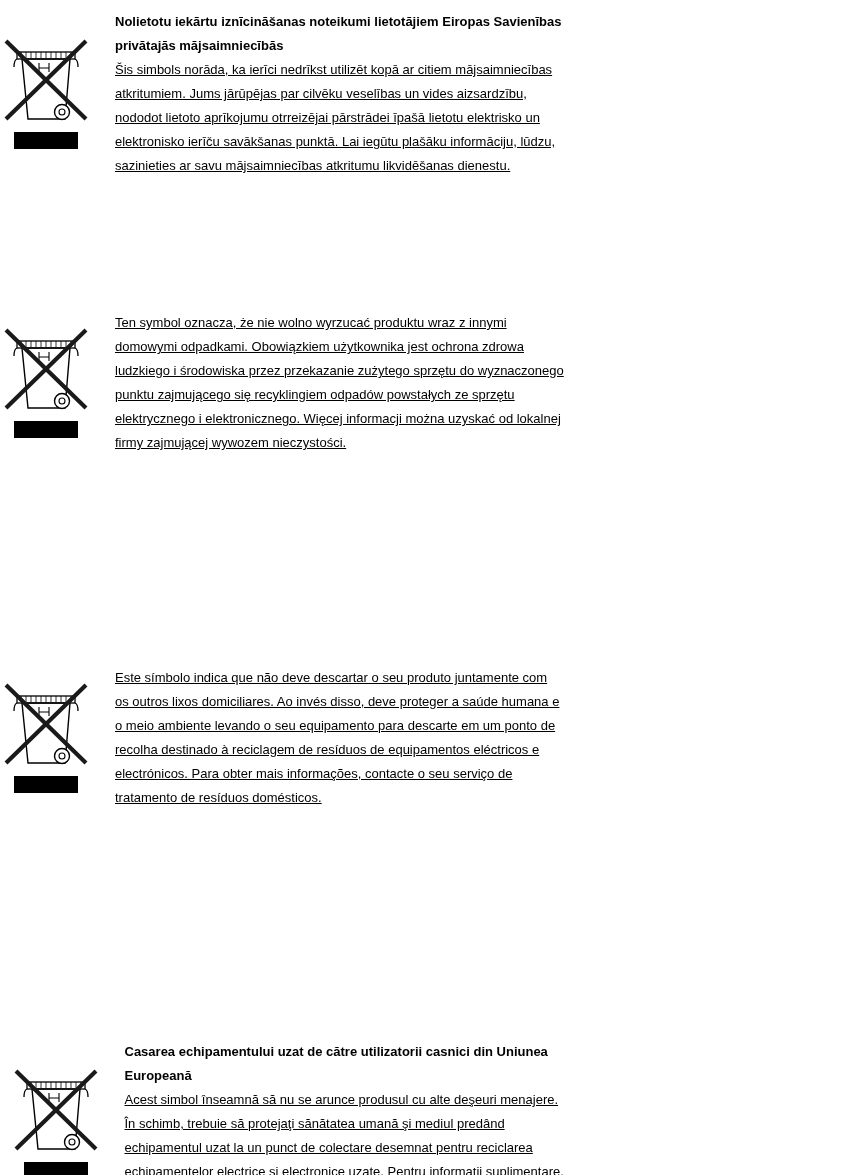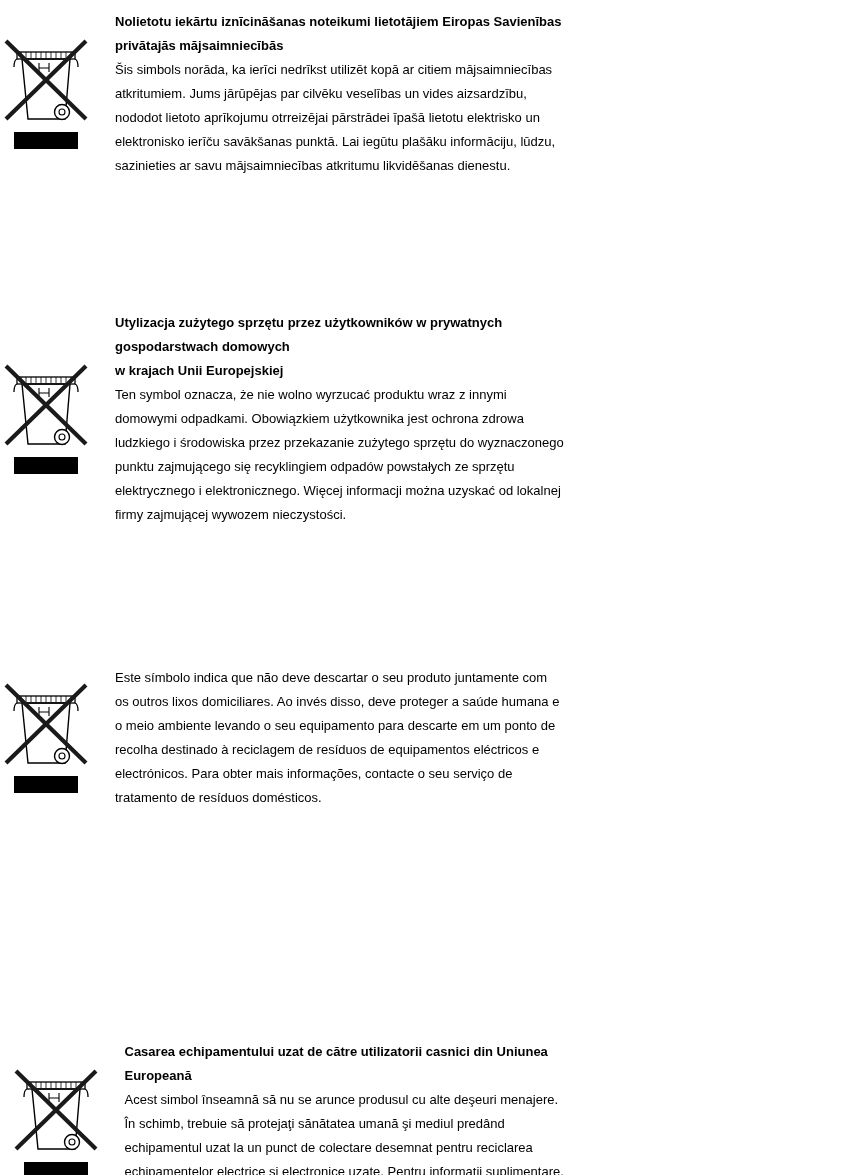--- a/index.html
+++ b/index.html
@@ -39,20 +39,21 @@
     width: 730px;
     font-size: 13px;
     line-height: 24px;
   }
   .sec-title {
     font-weight: bold;
     white-space: pre-line;
   }
   .sec-body {
     white-space: pre-line;
+    text-decoration: underline;
   }
   .weee-svg {
     display: block;
   }
 </style>
 </head>
 <body>
 
 <svg width="0" height="0" style="position:absolute">
   <defs>
@@ -94,23 +95,20 @@
   </div>
 </div>
 
 <div class="section sec-2">
   <div class="icon-col">
     <svg class="weee-svg" width="86" height="112" viewBox="0 0 86 112">
       <use href="#weee-bin"></use>
     </svg>
   </div>
   <div class="text-col">
-    <div class="sec-title">Utylizacja zużytego sprzętu przez użytkowników w prywatnych
-gospodarstwach domowych
-w krajach Unii Europejskiej</div>
     <div class="sec-body">Ten symbol oznacza, że nie wolno wyrzucać produktu wraz z innymi
 domowymi odpadkami. Obowiązkiem użytkownika jest ochrona zdrowa
 ludzkiego i środowiska przez przekazanie zużytego sprzętu do wyznaczonego
 punktu zajmującego się recyklingiem odpadów powstałych ze sprzętu
 elektrycznego i elektronicznego. Więcej informacji można uzyskać od lokalnej
 firmy zajmującej wywozem nieczystości.</div>
   </div>
 </div>
 
 <div class="section sec-3">

